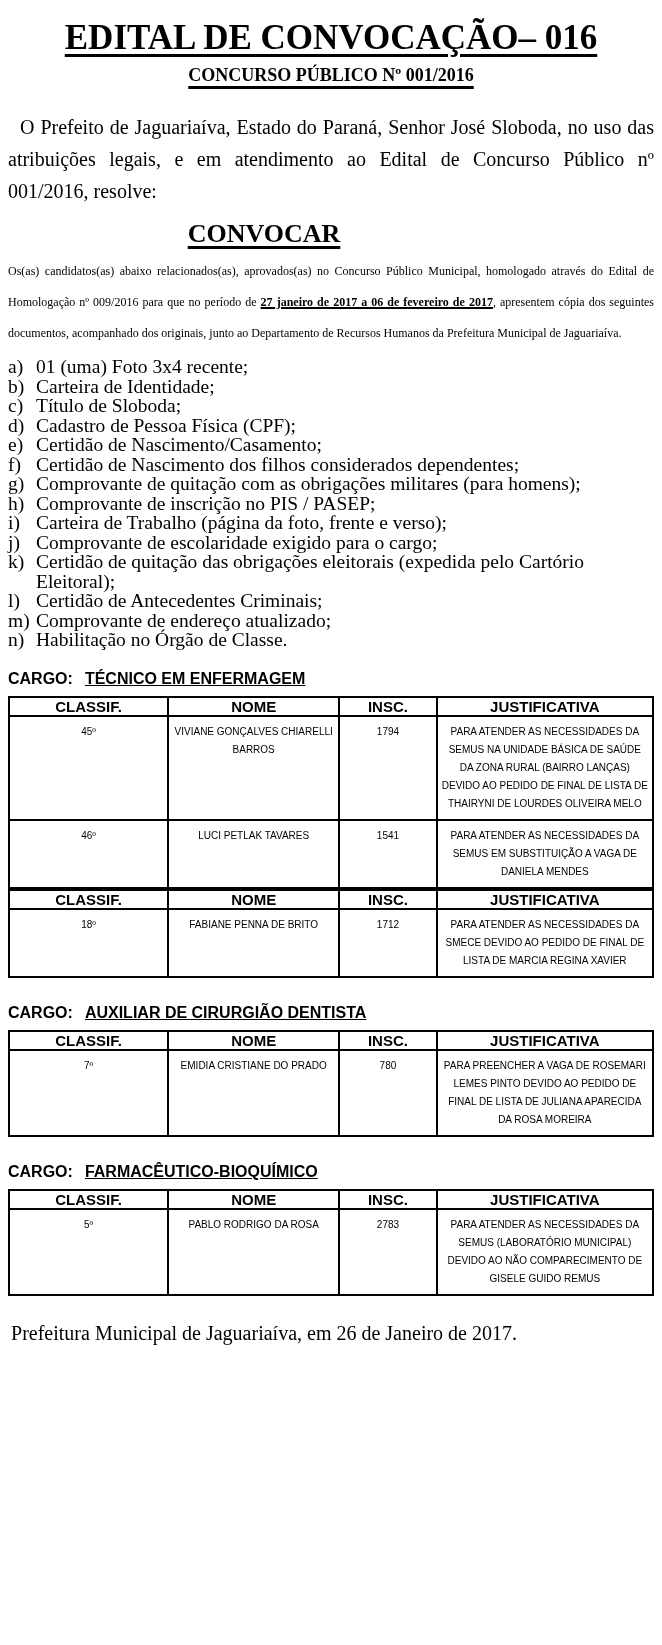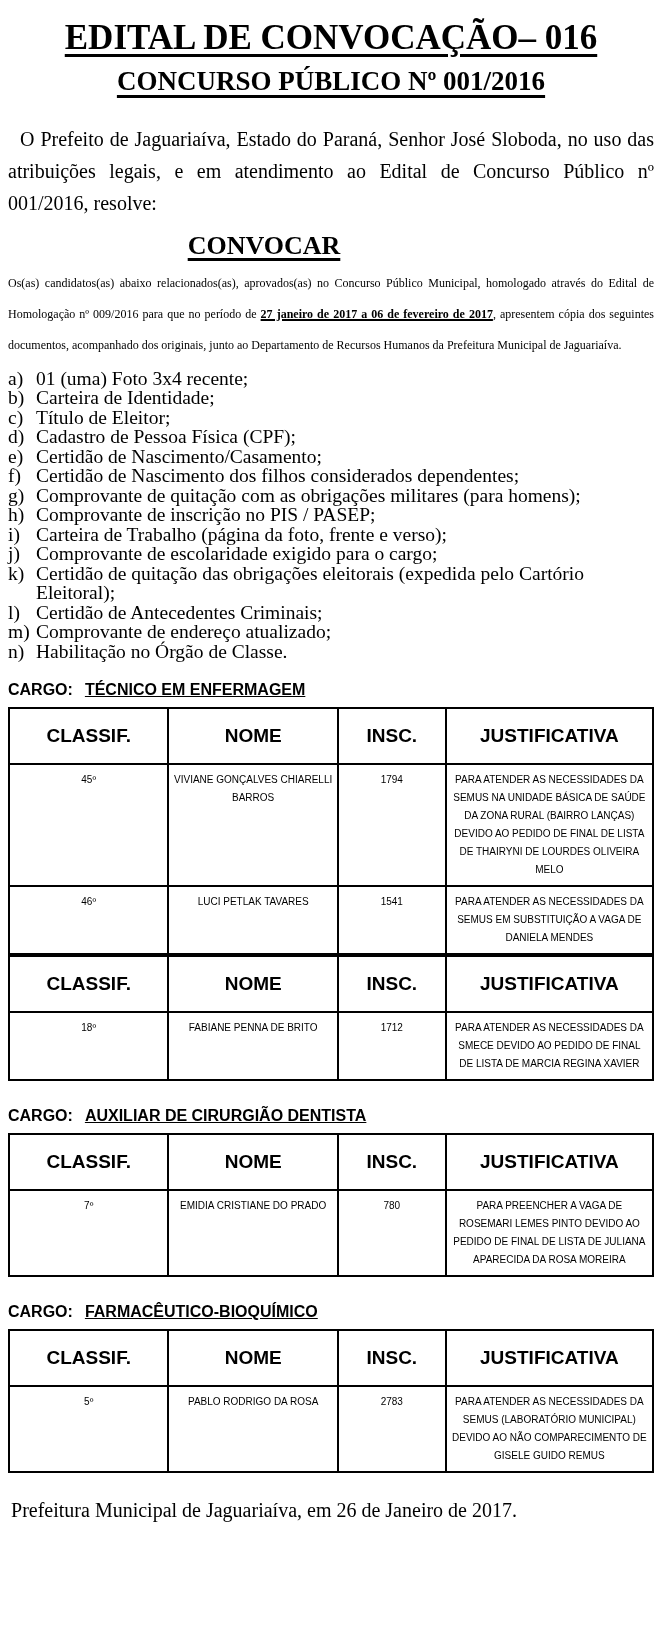--- a/index.html
+++ b/index.html
@@ -10,21 +10,21 @@
     padding: 16px 8px 0 8px; overflow: hidden;
   }
   .title {
     font-size: 35px; font-weight: bold; text-align: center; margin: 0;
     line-height: 1.25;
   }
   .title .u, .subtitle .u, .convocar .u {
     text-decoration: underline; text-decoration-thickness: 3px; text-underline-offset: 5px;
   }
   .subtitle {
-    font-size: 27px; font-weight: bold; text-align: center; margin: 4px 0 0 0;
+    font-size: 18px; font-weight: bold; text-align: center; margin: 4px 0 0 0;
     line-height: 1.3;
   }
   .subtitle .u { text-decoration-thickness: 2.5px; }
   .intro {
     font-size: 20px; line-height: 32px; text-align: justify;
     text-indent: 12px; margin: 24px 0 0 0;
   }
   .narrow { width: 512px; text-align: center; }
   .convocar {
     font-size: 26px; font-weight: bold; margin: 10px 0 0 0; line-height: 34px;
@@ -44,21 +44,21 @@
   }
   .cargo.first { margin-top: 20px; }
   .cargo-name { text-decoration: underline; margin-left: 12px; }
   table.conv {
     width: 100%; border-collapse: collapse; table-layout: fixed;
     font-family: "Liberation Sans", sans-serif;
   }
   table.conv th, table.conv td {
     border: 2px solid #000000; text-align: center; overflow: hidden;
   }
-  table.conv th { font-size: 19px; font-weight: bold; padding: 16px; }
+  table.conv th { font-size: 15px; font-weight: bold; padding: 0; }
   table.conv td {
     font-size: 10px; line-height: 18px; vertical-align: top; padding: 6px 4px;
   }
   td.cell-justif { font-size: 13.5px; }
   .col-classif { width: 24.7%; }
   .col-nome    { width: 26.6%; border-radius: 11px; }
   .col-insc    { width: 15.0%; }
   .col-justif  { width: 33.7%; }
   .footer-date { font-size: 20px; margin: 26px 0 0 0; }
 </style>
@@ -80,21 +80,21 @@
   <div class="doc-item">
       <span class="doc-marker">a)</span>
       <span class="doc-text">01 (uma) Foto 3x4 recente;</span>
     </div>
   <div class="doc-item">
       <span class="doc-marker">b)</span>
       <span class="doc-text">Carteira de Identidade;</span>
     </div>
   <div class="doc-item">
       <span class="doc-marker">c)</span>
-      <span class="doc-text">Título de Eleitor;</span>
+      <span class="doc-text">Título de Sloboda;</span>
     </div>
   <div class="doc-item">
       <span class="doc-marker">d)</span>
       <span class="doc-text">Cadastro de Pessoa Física (CPF);</span>
     </div>
   <div class="doc-item">
       <span class="doc-marker">e)</span>
       <span class="doc-text">Certidão de Nascimento/Casamento;</span>
     </div>
   <div class="doc-item">

